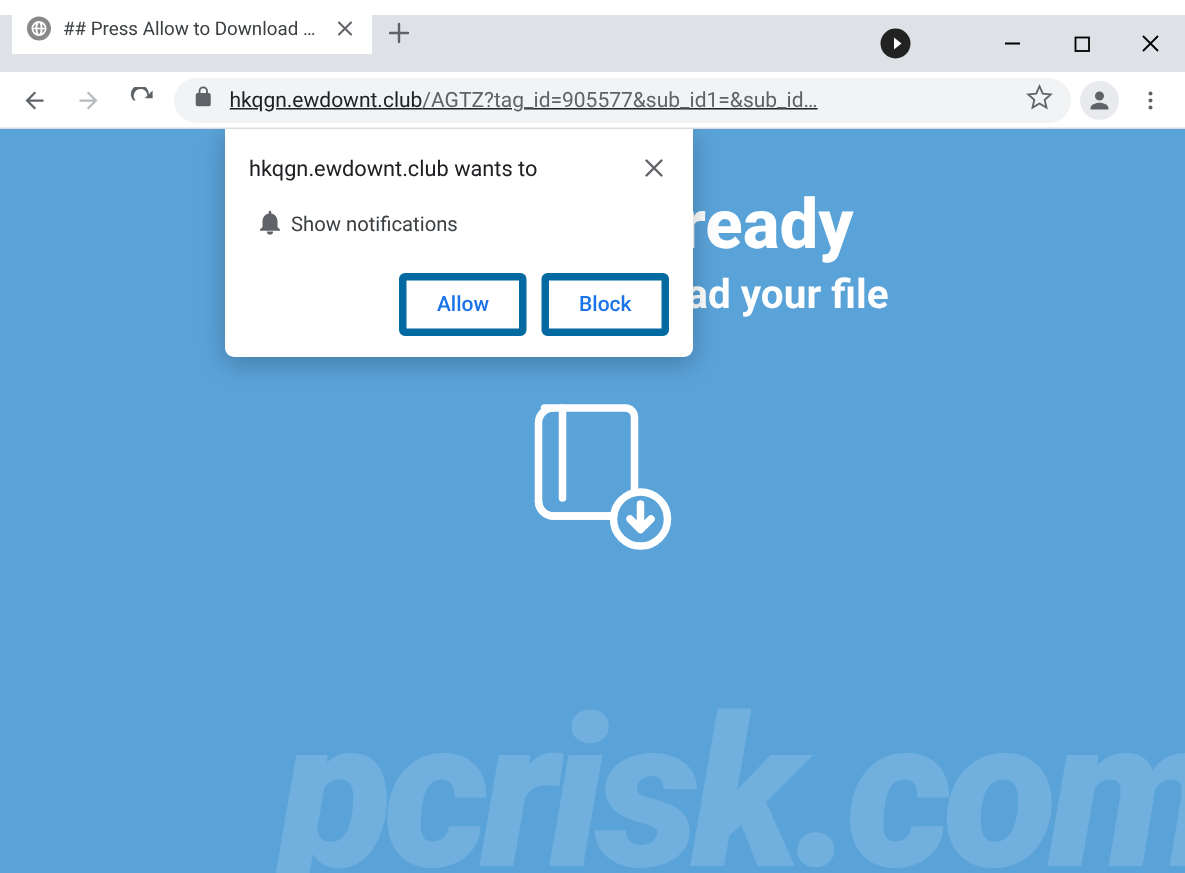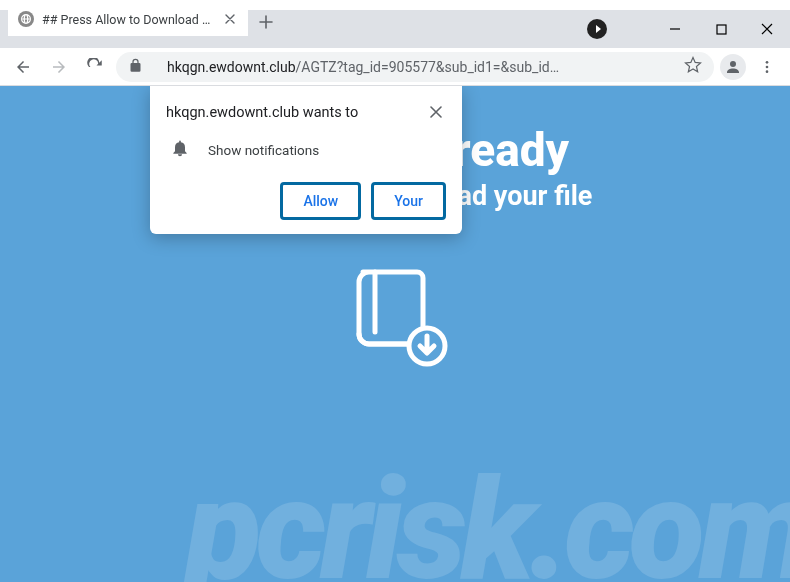--- a/index.html
+++ b/index.html
@@ -16,46 +16,46 @@
 .tab-title { flex: 1; white-space: nowrap; overflow: hidden; text-overflow: ellipsis; }
 .tab-close { width: 16px; height: 16px; display:flex; align-items:center; justify-content:center; color:#5f6368; cursor:pointer; }
 .newtab { width: 28px; height: 28px; display:flex; align-items:center; justify-content:center; color:#5f6368; margin-left:4px; cursor:pointer; }
 .win-controls { position: absolute; right: 0; top: 0; height: 38px; display:flex; align-items:center; }
 .win-btn { width: 46px; height: 30px; display:flex; align-items:center; justify-content:center; color:#000; }
 
 
 .toolbar { height: 38px; background: #fff; border-bottom: 1px solid #dadce0; display:flex; align-items:center; padding: 0 8px; gap: 6px; }
 .nav-btn { width: 30px; height: 30px; display:flex; align-items:center; justify-content:center; border-radius:50%; color:#5f6368; }
 .nav-btn.disabled { color:#b8bbbe; }
-.omnibox { flex:1; height: 30px; background:#f1f3f4; border-radius:15px; display:flex; align-items:center; padding: 0 12px; gap:24px; color:#202124; font-size:14px; }
+.omnibox { flex:1; height: 30px; background:#f1f3f4; border-radius:15px; display:flex; align-items:center; padding: 0 12px; gap:10px; color:#202124; font-size:14px;text-decoration:underline; }
 .omnibox .url { flex:1; white-space:nowrap; overflow:hidden; text-overflow:ellipsis; font-size: 14px; }
 .omnibox .url .path { color:#5f6368; }
 .star { color:#5f6368; }
 .profile { width:26px; height:26px; border-radius:50%; background:#e8eaed; display:flex; align-items:center; justify-content:center; }
 .menu-btn { width:30px; height:30px; display:flex; align-items:center; justify-content:center; color:#5f6368; }
 
 
 .page { position: relative; height: calc(582px - 10px - 38px - 38px); background: #5aa3d9; overflow:hidden; }
 .page-heading { position:absolute; top: 40px; left:50%; transform:translateX(-50%); text-align:center; color:#fff; width: 100%; }
 .page-heading h1 { font-size: 46px; font-weight: 800; line-height:1.05; }
 .page-heading h2 { font-size: 27px; font-weight: 700; margin-top: 6px; }
 .book-icon { position:absolute; top: 168px; left:50%; transform:translateX(-50%); }
 
 
 .watermark { position:absolute; bottom: -30px; right: -20px; color: rgba(255,255,255,0.14); font-size: 140px; font-weight: 900; letter-spacing: -6px; font-style: italic; width: 820px; text-align:right; pointer-events:none; user-select:none; }
 
 
 .prompt { position:absolute; top: 0px; left: 150px; width: 312px; background:#fff; border-radius: 0 0 6px 6px; box-shadow: 0 4px 18px rgba(0,0,0,0.25); padding: 16px 16px 14px 16px; }
 .prompt-title { font-size: 14.5px; color:#202124; display:flex; align-items:center; justify-content:space-between; }
 .prompt-close { cursor:pointer; color:#5f6368; width:20px; height:20px; display:flex; align-items:center; justify-content:center; }
-.prompt-body { display:flex; align-items:center; gap: 18px; margin-top: 16px; padding-left: 4px; }
+.prompt-body { display:flex; align-items:center; gap: 4px; margin-top: 16px; padding-left: 4px; }
 .bell { color:#5f6368; }
 .prompt-msg { font-size: 13.5px; color:#3c4043; }
 .prompt-actions { display:flex; justify-content:flex-end; gap: 10px; margin-top: 20px; }
-.pbtn { border:3px solid #0369a1; background:#fff; color:#1a73e8; font-size:14px; padding: 8px 20px; border-radius:4px; cursor:pointer; font-weight:500; }
+.pbtn { border:5px solid #0369a1; background:#fff; color:#1a73e8; font-size:14px; padding: 8px 20px; border-radius:4px; cursor:pointer; font-weight:500; }
 
 
 .media-dot { width:20px; height:20px; border-radius:50%; background:#222; display:flex; align-items:center; justify-content:center; }
 .media-dot-inner { width:0; height:0; border-left:5px solid #fff; border-top:4px solid transparent; border-bottom:4px solid transparent; margin-left:2px; }
 
 </style>
 </head>
 <body>
 
 <div class="titlebar"></div>
@@ -185,16 +185,16 @@
     <div class="prompt-body">
       <span class="bell">
         <svg width="20" height="20" viewBox="0 0 24 24">
             <path d="M12 22a2.5 2.5 0 002.5-2.5h-5A2.5 2.5 0 0012 22zm6-6V11a6 6 0 00-5-5.9V4a1 1 0 00-2 0v1.1A6 6 0 006 11v5l-2 2v1h16v-1l-2-2z" fill="#5f6368"></path>
           </svg>
       </span>
       <span class="prompt-msg">Show notifications</span>
     </div>
     <div class="prompt-actions">
       <button class="pbtn">Allow</button>
-      <button class="pbtn">Your</button>
+      <button class="pbtn">Block</button>
     </div>
   </div>
 </div>
 
 </body></html>

